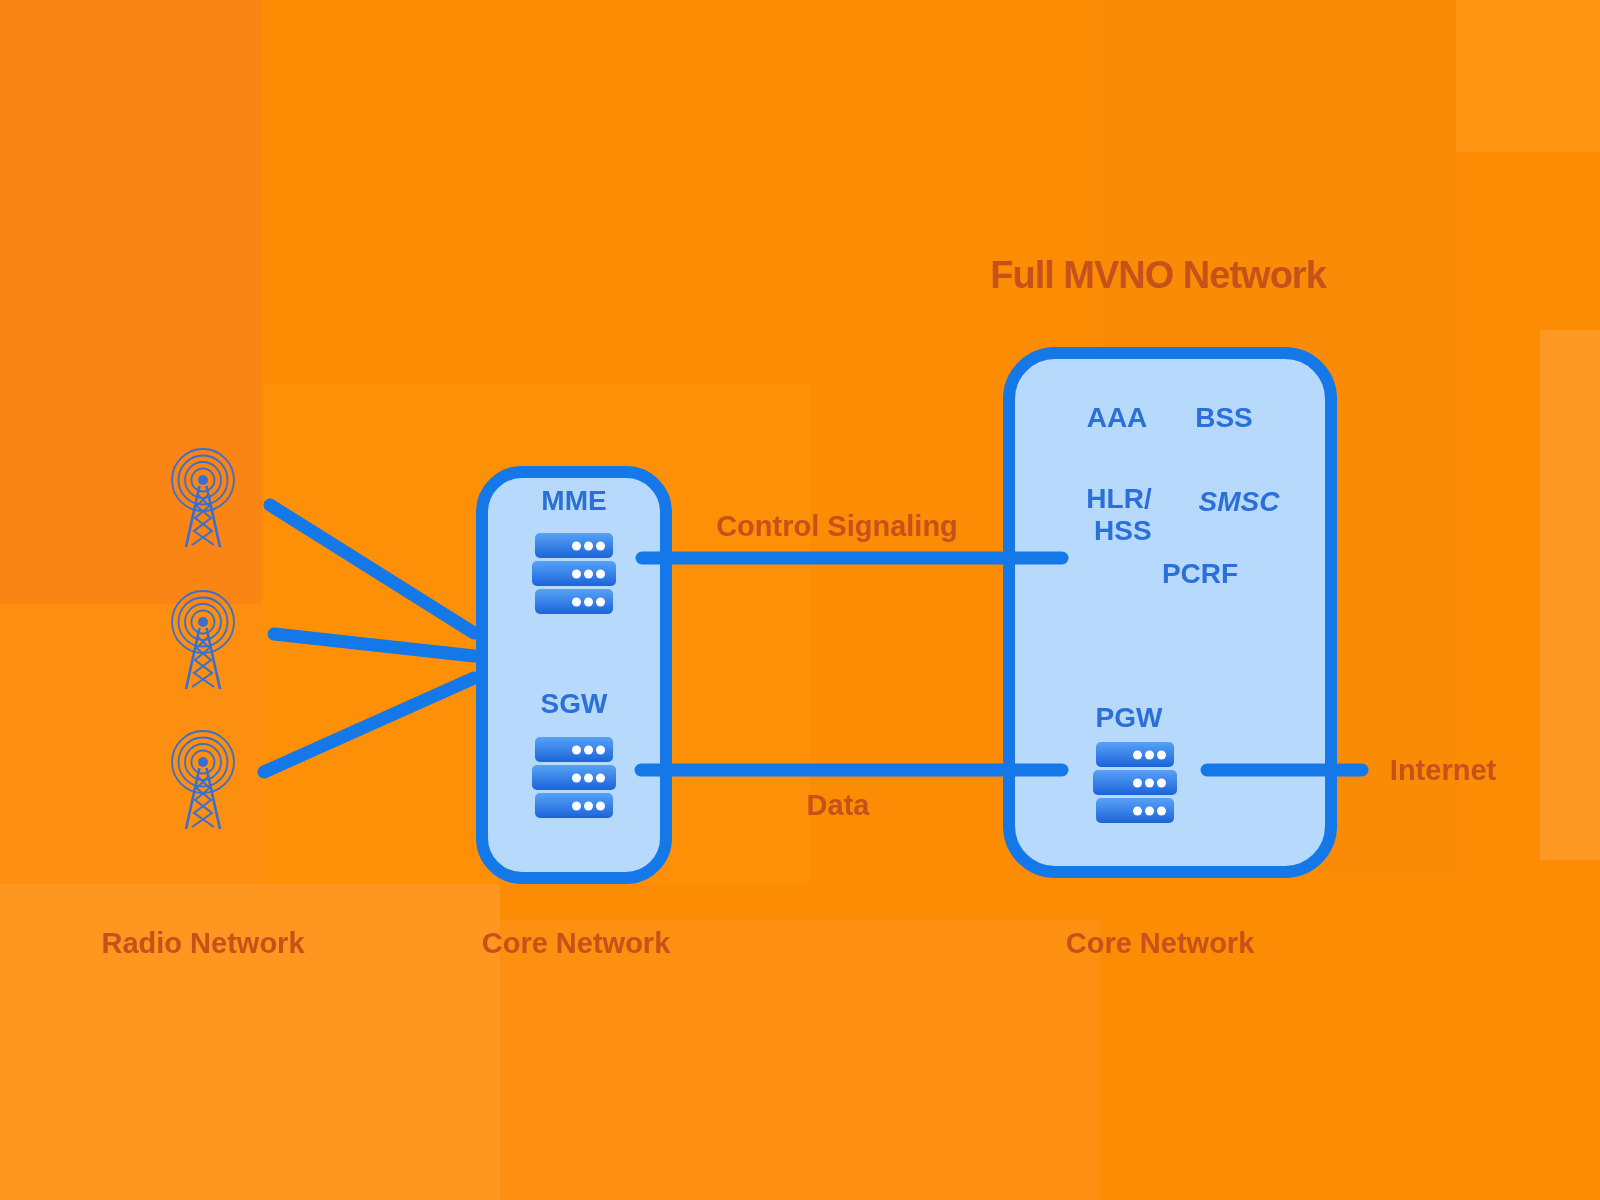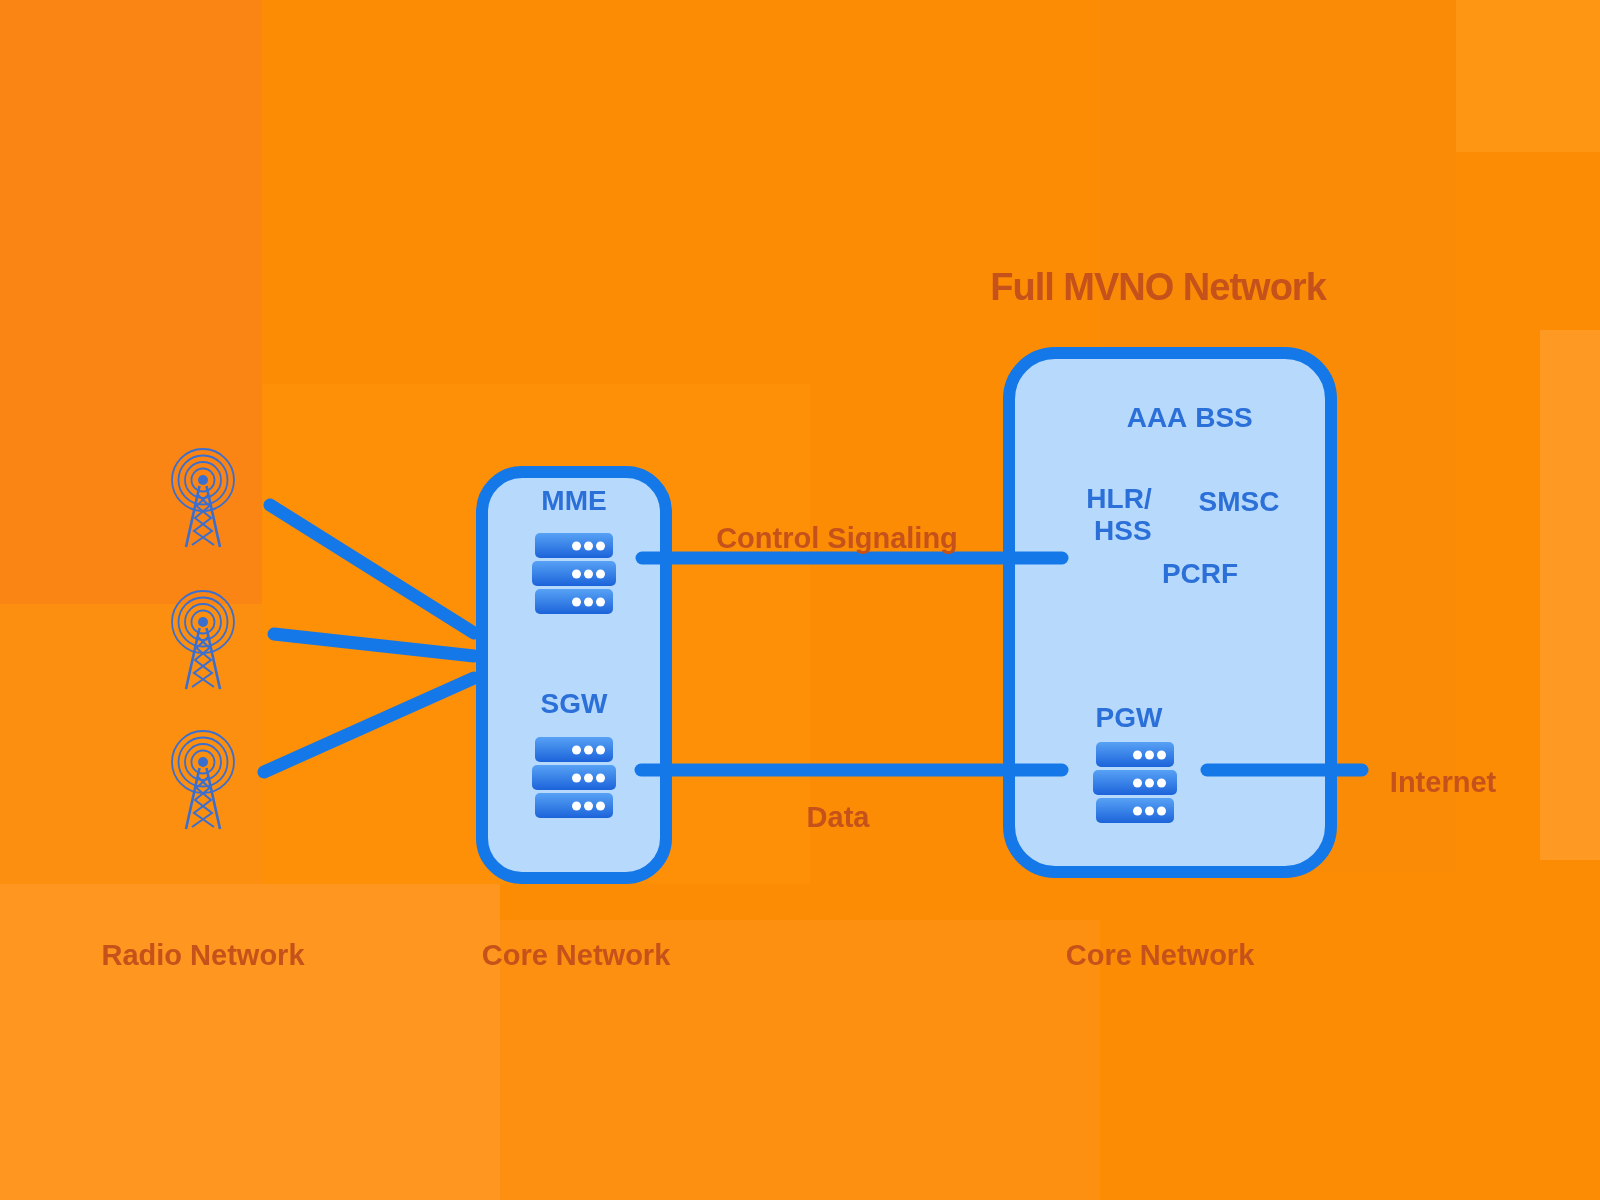--- a/index.html
+++ b/index.html
@@ -28,21 +28,21 @@
 
   .overlay { position:absolute; left:0; top:0; width:1600px; height:1200px; pointer-events:none; }
   .blue-line { stroke:var(--accent-blue,#1478e9); stroke-width:13; stroke-linecap:round; }
   .tower-stroke { stroke:var(--tower-blue,#3a6fd0); fill:none; }
   .tower-fill { fill:var(--tower-blue,#3a6fd0); }
 
   .lbl {
     position:absolute; transform:translate(-50%,-50%);
     font-weight:bold; white-space:nowrap; line-height:1;
   }
-  .orange { color:var(--label-orange,#c5511b);margin-top:12px; }
+  .orange { color:var(--label-orange,#c5511b); }
   .blue   { color:var(--text-blue,#2b6fd8); }
   .title  { font-size:38px; letter-spacing:-1px; }
   .node-label { font-size:28px; }
   .caption, .link-label { font-size:29px; }
   .multiline { white-space:normal; text-align:right; line-height:32px; }
 
   .stack { position:absolute; width:78px; }
   .bar {
     position:relative; width:78px; height:25px; margin-bottom:3px;
     border-radius:5px;
@@ -154,27 +154,27 @@
         <span class="dot"></span>
         <span class="dot"></span>
       </div>
   </div>
 
   <div class="lbl orange title" style="left:1158px; top:275px;">Full MVNO Network</div>
 
   <div class="lbl blue node-label" style="left:574px; top:501px;text-align:center;">MME</div>
   <div class="lbl blue node-label" style="left:574px; top:704px;">SGW</div>
 
-  <div class="lbl blue node-label" style="left:1117px; top:418px;margin-left:40px;">AAA</div>
+  <div class="lbl blue node-label" style="left:1117px; top:418px;">AAA</div>
   <div class="lbl blue node-label" style="left:1224px; top:418px;">BSS</div>
   <div class="lbl blue node-label multiline" style="left:1119px; top:515px;">
     <div>HLR/</div>
     <div>HSS</div>
   </div>
-  <div class="lbl blue node-label" style="left:1239px; top:502px;">SMSC</div>
+  <div class="lbl blue node-label" style="left:1239px; top:502px;font-style:italic;">SMSC</div>
   <div class="lbl blue node-label" style="left:1200px; top:574px;">PCRF</div>
   <div class="lbl blue node-label" style="left:1129px; top:718px;">PGW</div>
 
   <div class="lbl orange link-label" style="left:837px; top:526px;">Control Signaling</div>
   <div class="lbl orange link-label" style="left:838px; top:805px;">Data</div>
   <div class="lbl orange link-label" style="left:1443px; top:770px;">Internet</div>
 
   <div class="lbl orange caption" style="left:203px; top:943px;">Radio Network</div>
   <div class="lbl orange caption" style="left:576px; top:943px;">Core Network</div>
   <div class="lbl orange caption" style="left:1160px; top:943px;">Core Network</div>

